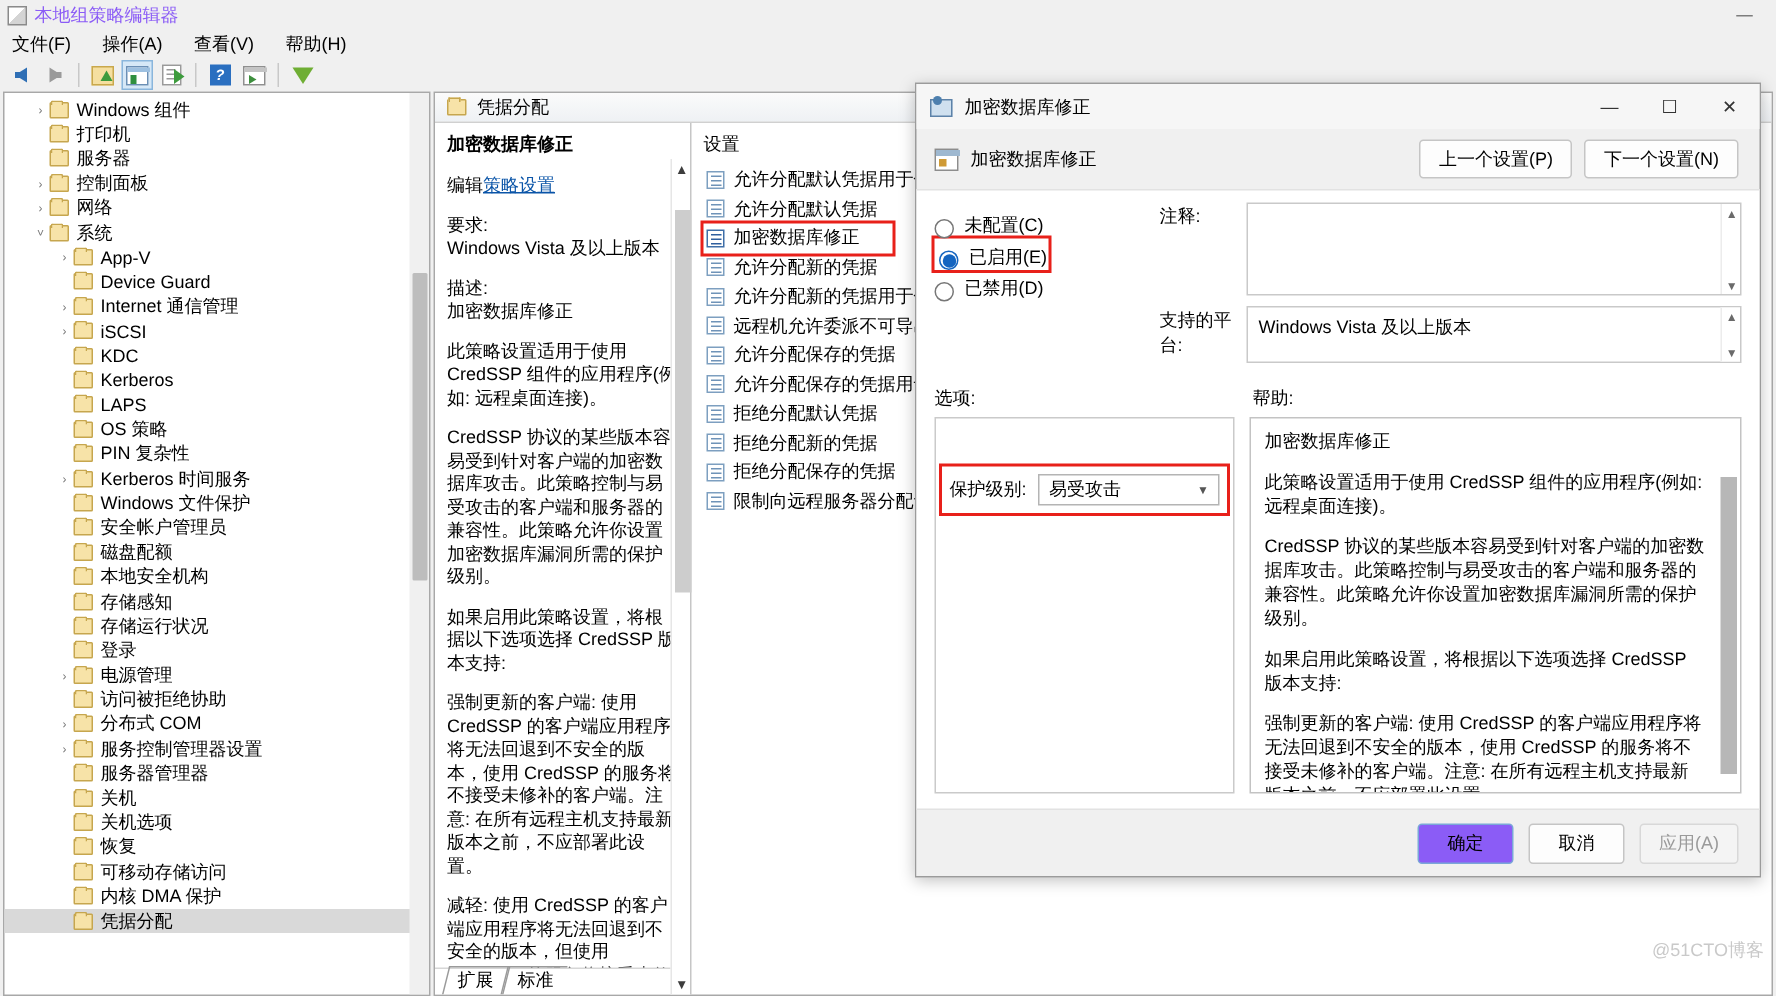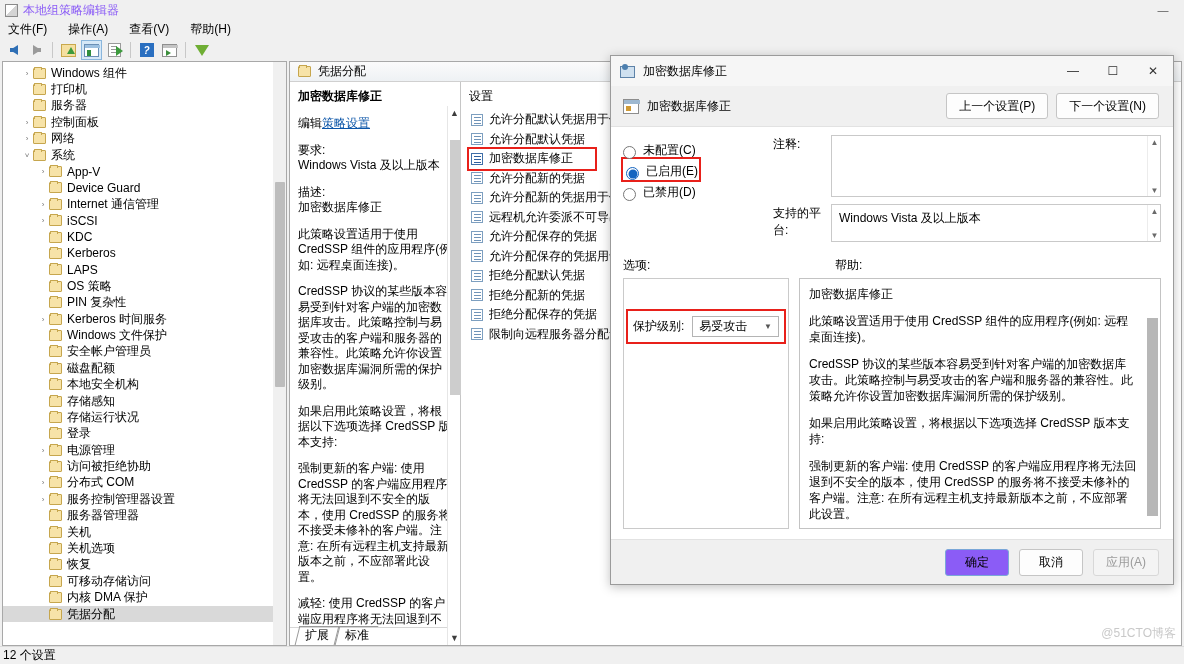--- a/index.html
+++ b/index.html
@@ -169,21 +169,21 @@
   .fsb { position:absolute; right:0; top:0; width:13px; height:100%; background:#fff; border-left:1px solid #ececec; }
   .fsb .a1,.fsb .a2 { position:absolute; left:0; width:13px; height:12px; display:flex; align-items:center;
       justify-content:center; font-size:8px; color:#6a6a6a; }
   .fsb .a1 { top:0; } .fsb .a2 { bottom:0; }
 
   .sec-labels { display:flex; margin-top:8px; }
   .sec-labels .l1 { width:212px; font-size:12px; }
   .sec-labels .l2 { font-size:12px; }
 
   .panels { flex:1; display:flex; gap:10px; margin-top:4px; margin-bottom:10px; min-height:0; }
-  .optpanel { width:166px; flex:none; border:1px solid #cacaca; background:#fff; padding:10px 9px 0 9px; position:relative; }
+  .optpanel { width:200px; flex:none; border:1px solid #cacaca; background:#fff; padding:10px 9px 0 9px; position:relative; }
   .optrow { display:flex; align-items:center; }
   .optlabel { font-size:12px; margin-right:8px; white-space:nowrap; }
   .combo { flex:1; height:21px; border:1px solid #b4b4b4; background:#fff; display:flex; align-items:center;
       padding:0 6px; font-size:12px; position:relative; }
   .combo .cv { flex:1; }
   .combo .ca { font-size:8px; color:#555; }
   .optrow.redbox { position:absolute; left:4px; right:4px; top:32px; padding:5px 5px; }
 
   .helppanel { flex:1; border:1px solid #c3c3c3; background:#fff; padding:7px 9px 0 9px; overflow:hidden;
       position:relative; min-width:0; }
@@ -552,23 +552,20 @@
                 <i class="licon"></i>
                 <span>限制向远程服务器分配凭据</span>
               </div>
             </div>
         </div>
 
       </div>
     </div>
   </div>
 
-  <div class="statusbar">
-    <span>12 个设置</span>
-  </div>
 </div>
 
 <div id="dialog">
 
   <div class="dlg-title">
     <i class="di"></i>
     <span class="dt">加密数据库修正</span>
     <div class="dlg-ctrl">
       <div>—</div>
       <div>☐</div>

